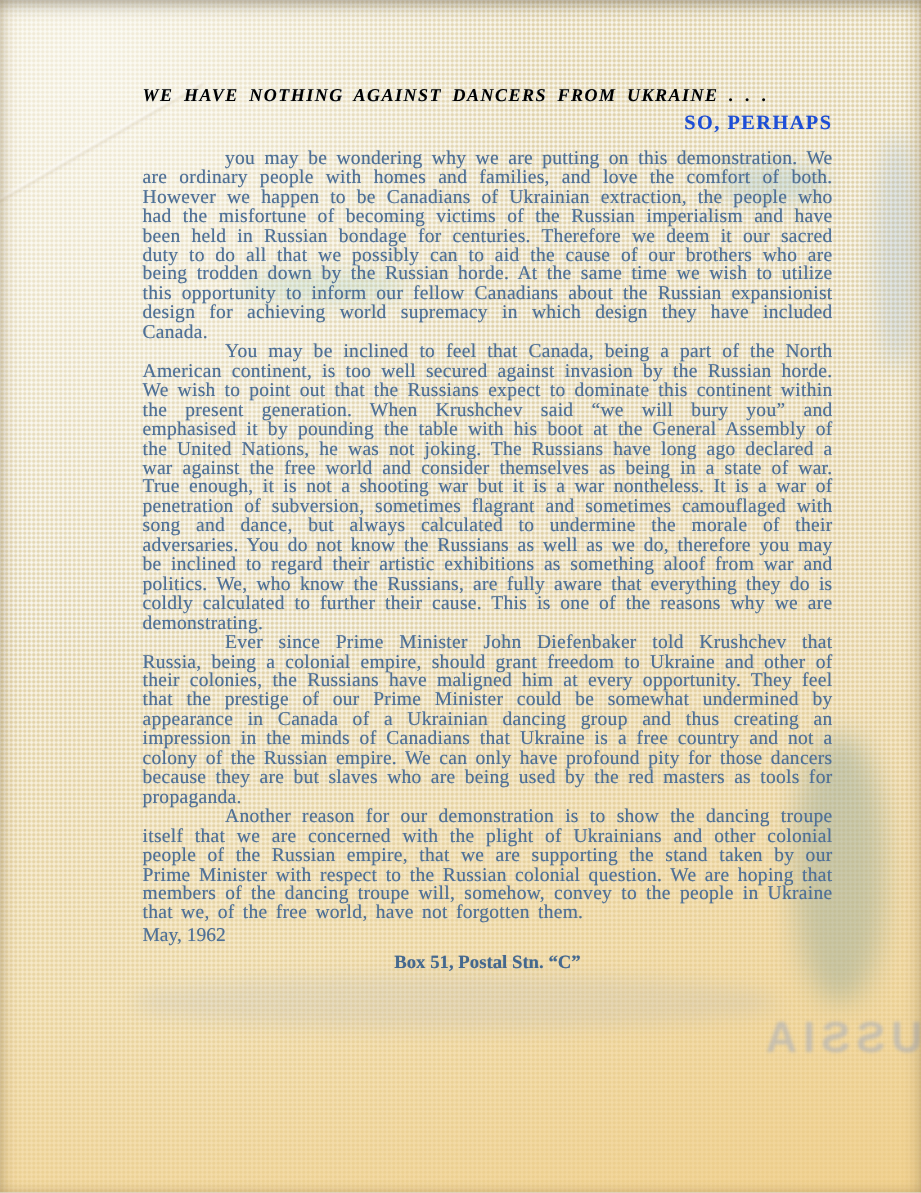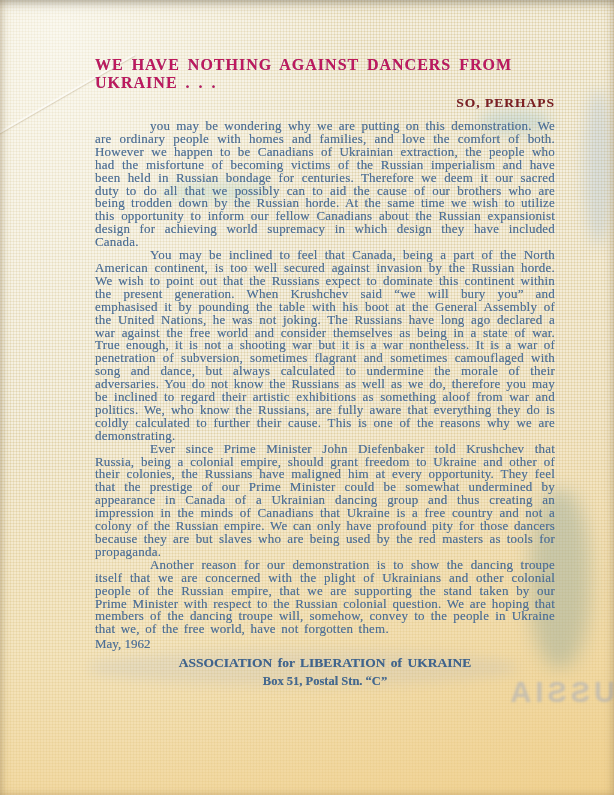--- a/index.html
+++ b/index.html
@@ -68,26 +68,26 @@
     filter: blur(1.1px);
     pointer-events: none;
     white-space: nowrap;
   }
   .content {
     position: absolute; left: 95px; top: 56px; width: 460px; z-index: 2;
     color: #4e7096;
     text-shadow: 0 0 0.6px rgba(80,112,152,0.55);
   }
   .headline-1 {
-    font-weight: bold; font-size: 16px; letter-spacing: 1px;
-    word-spacing: 3px; color: #be185d;
+    font-weight: bold; font-size: 12px; letter-spacing: 1px;
+    word-spacing: 3px; color: #000000; font-style: italic;
   }
   .headline-2 {
     font-weight: bold; font-size: 13.5px; letter-spacing: 1px;
-    color: #7f1d1d; text-align: right; margin-top: 3px;
+    color: #1d4ed8; text-align: right; margin-top: 3px;
   }
   .body-text { margin-top: 9px; }
   .body-text p {
     margin: 0; font-size: 13px; line-height: 12.9px;
     text-align: justify; text-indent: 55px;
     word-spacing: 2px; letter-spacing: 0.2px; font-family: Liberation Serif, serif;
   }
   .date-line { font-size: 13px; }
   .org-name {
     margin-top: 3px; text-align: center; font-weight: bold;
@@ -121,18 +121,17 @@
     <div class="headline-2">SO, PERHAPS</div>
 
     <div class="body-text">
       <p>you may be wondering why we are putting on this demonstration. We are ordinary people with homes and families, and love the comfort of both. However we happen to be Canadians of Ukrainian extraction, the people who had the misfortune of becoming victims of the Russian imperialism and have been held in Russian bondage for centuries. Therefore we deem it our sacred duty to do all that we possibly can to aid the cause of our brothers who are being trodden down by the Russian horde. At the same time we wish to utilize this opportunity to inform our fellow Canadians about the Russian expansionist design for achieving world supremacy in which design they have included Canada.</p>
       <p>You may be inclined to feel that Canada, being a part of the North American continent, is too well secured against invasion by the Russian horde. We wish to point out that the Russians expect to dominate this continent within the present generation. When Krushchev said “we will bury you” and emphasised it by pounding the table with his boot at the General Assembly of the United Nations, he was not joking. The Russians have long ago declared a war against the free world and consider themselves as being in a state of war. True enough, it is not a shooting war but it is a war nontheless. It is a war of penetration of subversion, sometimes flagrant and sometimes camouflaged with song and dance, but always calculated to undermine the morale of their adversaries. You do not know the Russians as well as we do, therefore you may be inclined to regard their artistic exhibitions as something aloof from war and politics. We, who know the Russians, are fully aware that everything they do is coldly calculated to further their cause. This is one of the reasons why we are demonstrating.</p>
       <p>Ever since Prime Minister John Diefenbaker told Krushchev that Russia, being a colonial empire, should grant freedom to Ukraine and other of their colonies, the Russians have maligned him at every opportunity. They feel that the prestige of our Prime Minister could be somewhat undermined by appearance in Canada of a Ukrainian dancing group and thus creating an impression in the minds of Canadians that Ukraine is a free country and not a colony of the Russian empire. We can only have profound pity for those dancers because they are but slaves who are being used by the red masters as tools for propaganda.</p>
       <p>Another reason for our demonstration is to show the dancing troupe itself that we are concerned with the plight of Ukrainians and other colonial people of the Russian empire, that we are supporting the stand taken by our Prime Minister with respect to the Russian colonial question. We are hoping that members of the dancing troupe will, somehow, convey to the people in Ukraine that we, of the free world, have not forgotten them.</p>
     </div>
 
     <div class="date-line">May, 1962</div>
-    <div class="org-name">ASSOCIATION for LIBERATION of UKRAINE</div>
     <div class="address">Box 51, Postal Stn. “C”</div>
   </div>
 
   <div class="vignette"></div>
 </div>
 
 </body></html>

